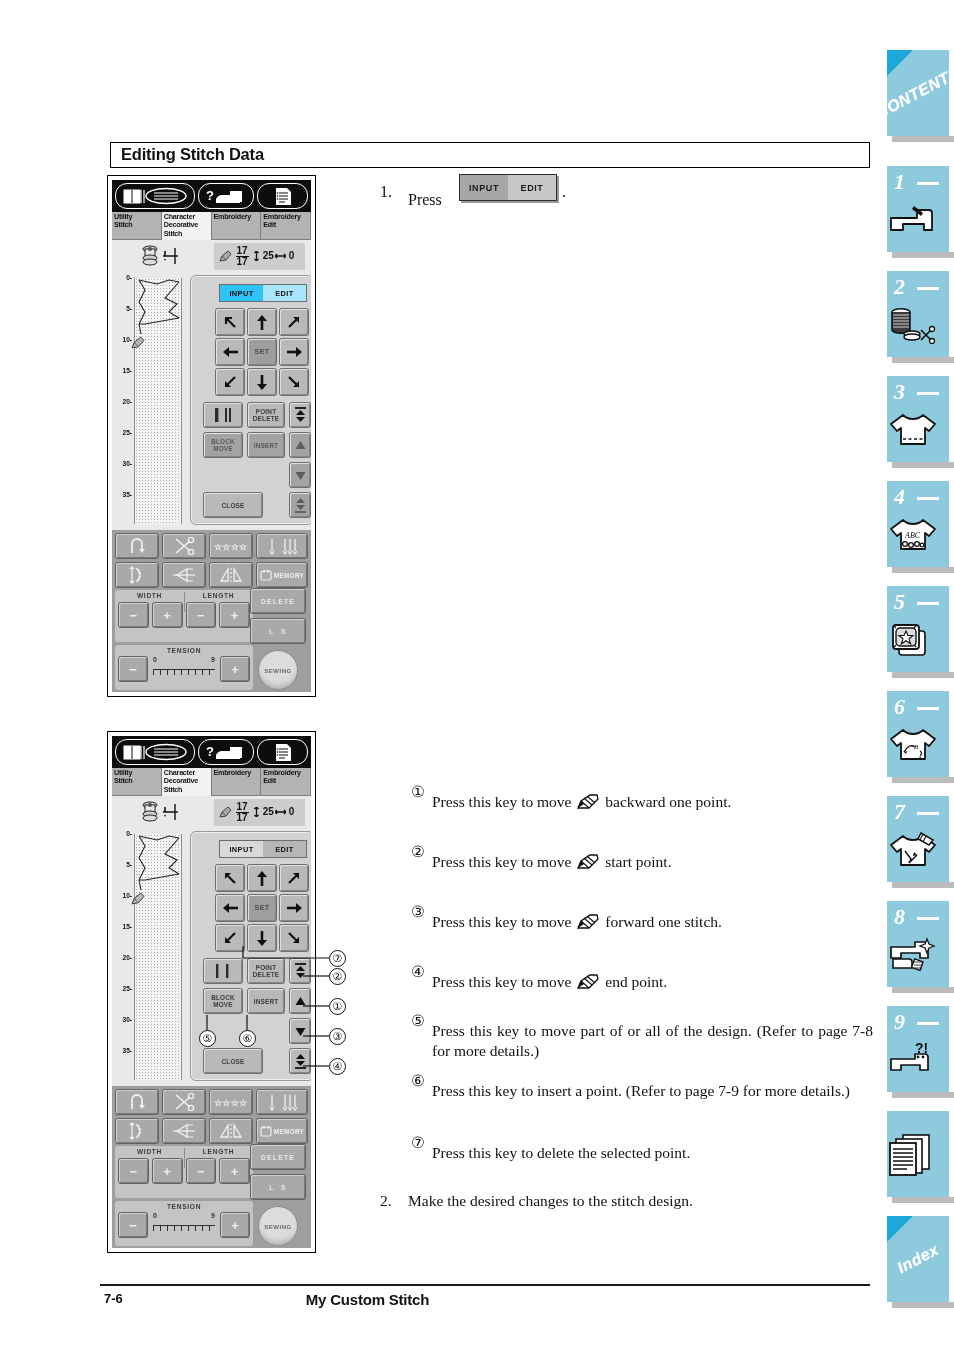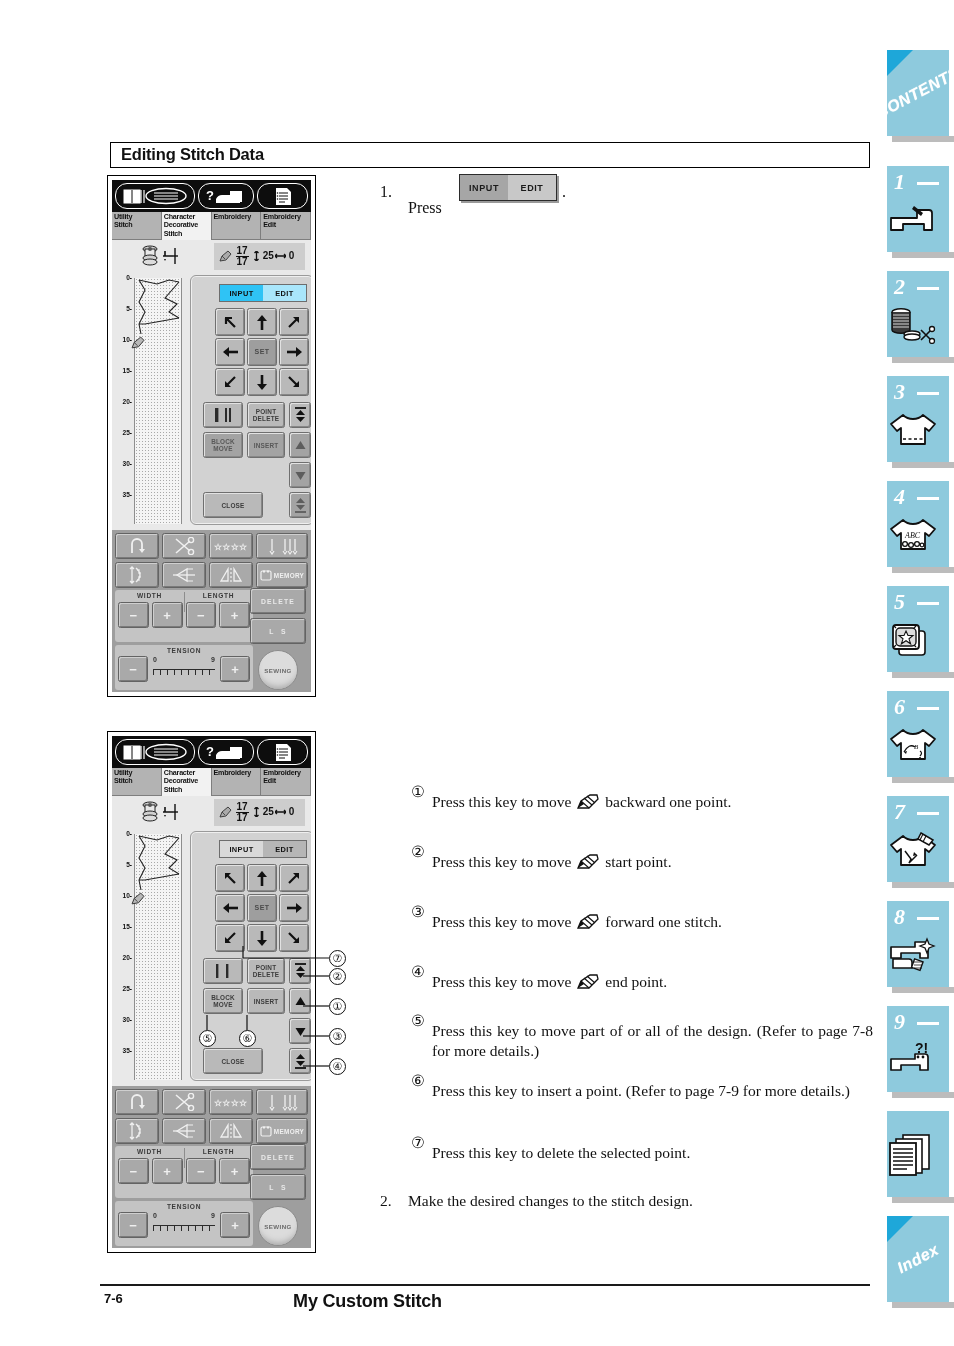--- a/index.html
+++ b/index.html
@@ -359,21 +359,21 @@
     font-family: "Liberation Serif", serif;
     font-size: 11px; color: #111;
   }
 
   
   .step1 {
     position: absolute; left: 380px; top: 183px;
     font-size: 16px; color: #111;
   }
   .step1 .num { position: absolute; left: 0; top: 0; }
-  .step1 .word { position: absolute; left: 28px; top: 16px; }
+  .step1 .word { position: absolute; left: 28px; top: 8px; }
   .inline-toggle {
     position: absolute; left: 79px; top: -9px;
     width: 98px; height: 27px;
     background: #c8c8c8;
     border: 1.4px solid #2b2b2b;
     box-shadow: 2px 2px 0 #9a9a9a;
     display: flex;
   }
   .inline-toggle .half {
     flex: 1 1 0;
@@ -480,21 +480,21 @@
   }
   .footer-page {
     position: absolute; left: 104px; top: 1291px;
     font-family: "Liberation Sans", sans-serif;
     font-weight: bold; font-size: 13px; color: #111;
   }
   .footer-title {
     position: absolute; left: 0; top: 1291px; width: 775px;
     text-align: center;
     font-family: "Liberation Sans", sans-serif;
-    font-weight: bold; font-size: 18px; color: #111;
+    font-weight: bold; font-size: 15px; color: #111;
     letter-spacing: -0.2px;
     padding-right: 40px;
   }
   svg { display: block; }
 </style>
 </head>
 <body>
 
 <div class="page">
 

